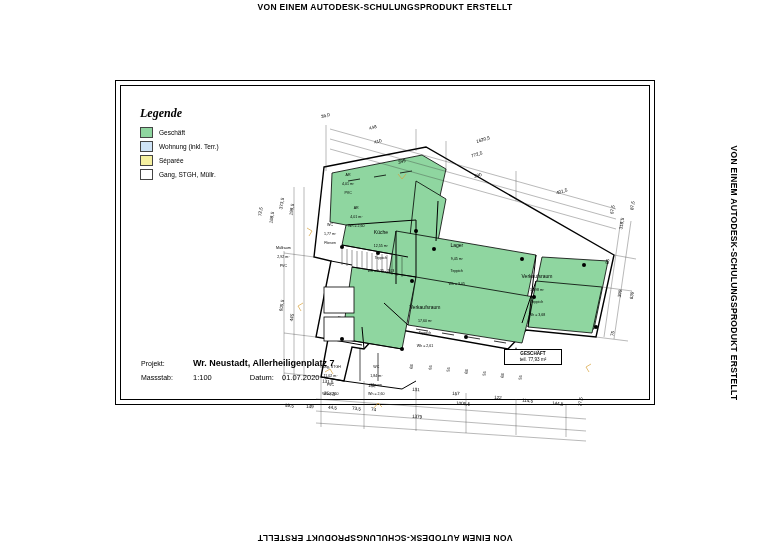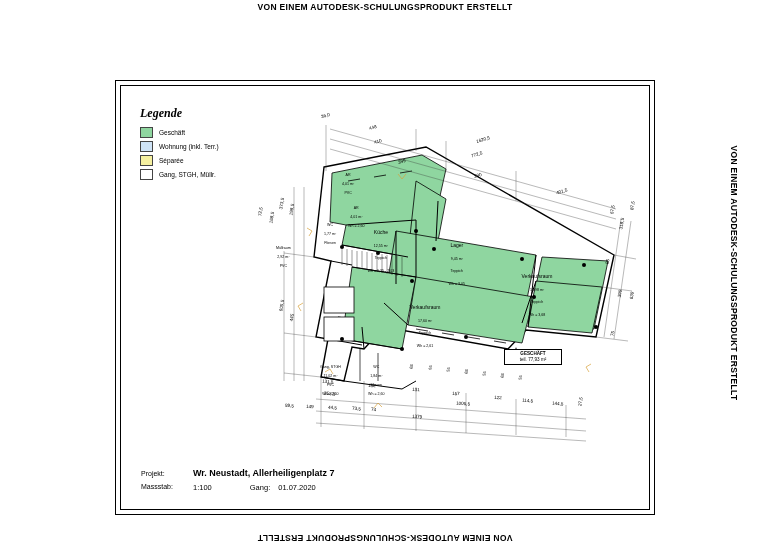--- a/index.html
+++ b/index.html
@@ -20,21 +20,21 @@
     white-space:nowrap;
   }
   .wm-top{ top:2px; left:50%; transform:translateX(-50%); }
   .wm-bottom{ bottom:2px; left:50%; transform:translateX(-50%) rotate(180deg); }
   .wm-left{ left:2px; top:50%; transform:translateY(-50%) rotate(-90deg); transform-origin:center center;}
   .wm-right{ right:-92px; top:50%; transform:translateY(-50%) rotate(90deg); transform-origin:center center;}
 
   .sheet{
     position:absolute;
     left:115px; top:80px;
-    width:540px; height:435px;
+    width:540px; height:325px;
     border:1px solid #000;
     background:#fff;
     box-sizing:border-box;
   }
   .sheet-inner{
     position:absolute; left:4px; top:4px; right:4px; bottom:4px;
     border:1px solid #000;
     box-sizing:border-box;
   }
 
@@ -69,21 +69,21 @@
     position:absolute;
     left:25px;
     bottom:22px;
     width:250px;
     font-size:7px;
   }
   .tb-row{ display:flex; margin-bottom:5px; align-items:baseline;}
   .tb-key{ width:52px; flex:0 0 auto; font-size:7px; }
   .tb-val{ font-weight:bold; font-size:9px; }
   .tb-val-small{ font-weight:normal; font-size:7.5px; }
-  .tb-row-last{ display:flex; align-items:flex-start; }
+  .tb-row-last{ display:flex; align-items:center; }
   .tb-date{ margin-left:38px; font-size:7.5px;}
 
   
   .plan{
     position:absolute;
     left:0; top:0; width:540px; height:385px;
     pointer-events:none;
   }
   .plan svg{ display:block; }
 
@@ -388,17 +388,17 @@
   <div class="dimtxt" style="left:402px; top:294px; transform:rotate(-80deg); font-size:4px;">55</div>
 
   <div class="titleblock">
     <div class="tb-row">
       <span class="tb-key">Projekt:</span>
       <span class="tb-val">Wr. Neustadt, Allerheiligenplatz 7</span>
     </div>
     <div class="tb-row-last">
       <span class="tb-key">Massstab:</span>
       <span class="tb-val-small">1:100</span>
-      <span class="tb-date">Gang:</span>
+      <span class="tb-date">Datum:</span>
       <span class="tb-val-small" style="margin-left:8px">01.07.2020</span>
     </div>
   </div>
 </div>
 
 </body></html>

